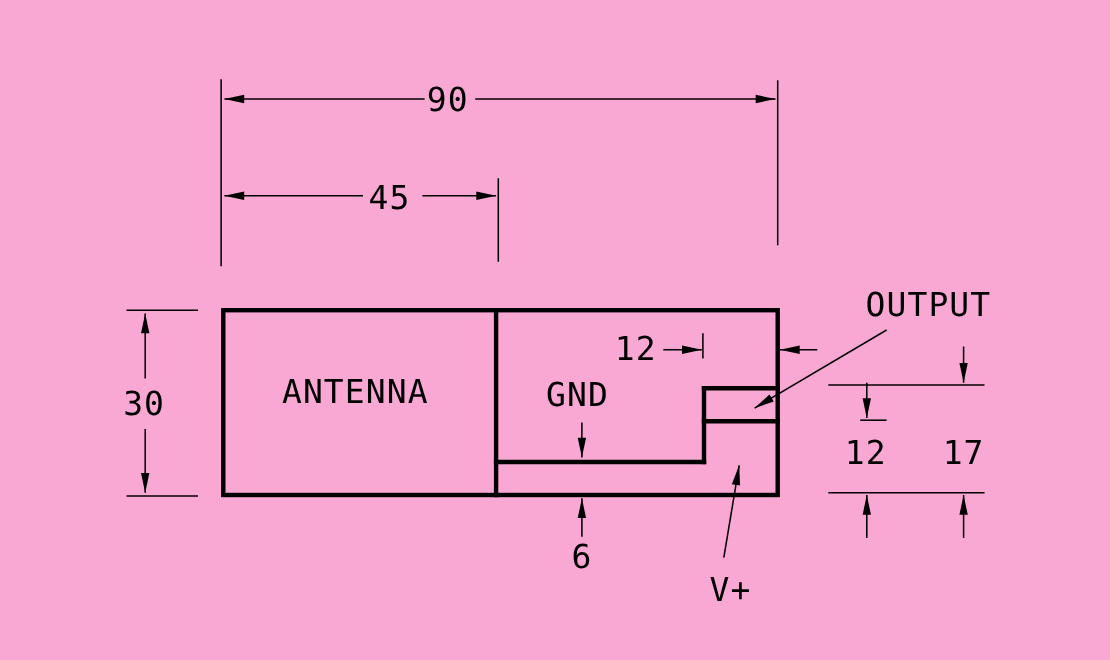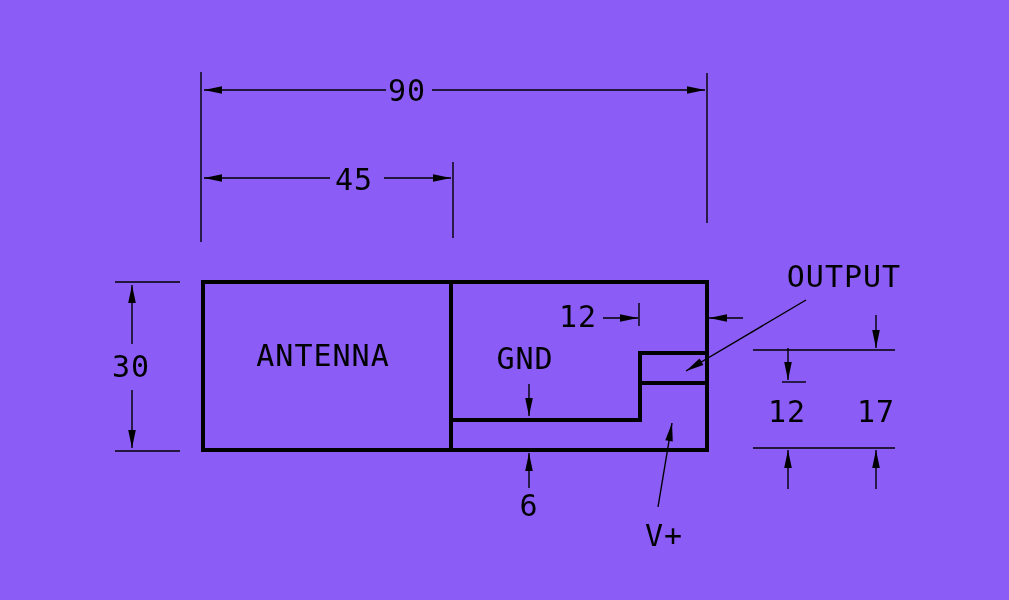--- a/index.html
+++ b/index.html
@@ -4,21 +4,21 @@
 <style>
   html, body {
     margin: 0;
     padding: 0;
     background: #ffffff;
   }
   .canvas {
     position: relative;
     width: 1009px;
     height: 600px;
-    background: #8b5cf6;
+    background: #f9a8d4;
     overflow: hidden;
   }
   svg { display: block; }
   .outline line, .outline rect {
     stroke: #000000;
     stroke-width: 4;
     fill: none;
     stroke-linecap: square;
   }
   .dim line {

